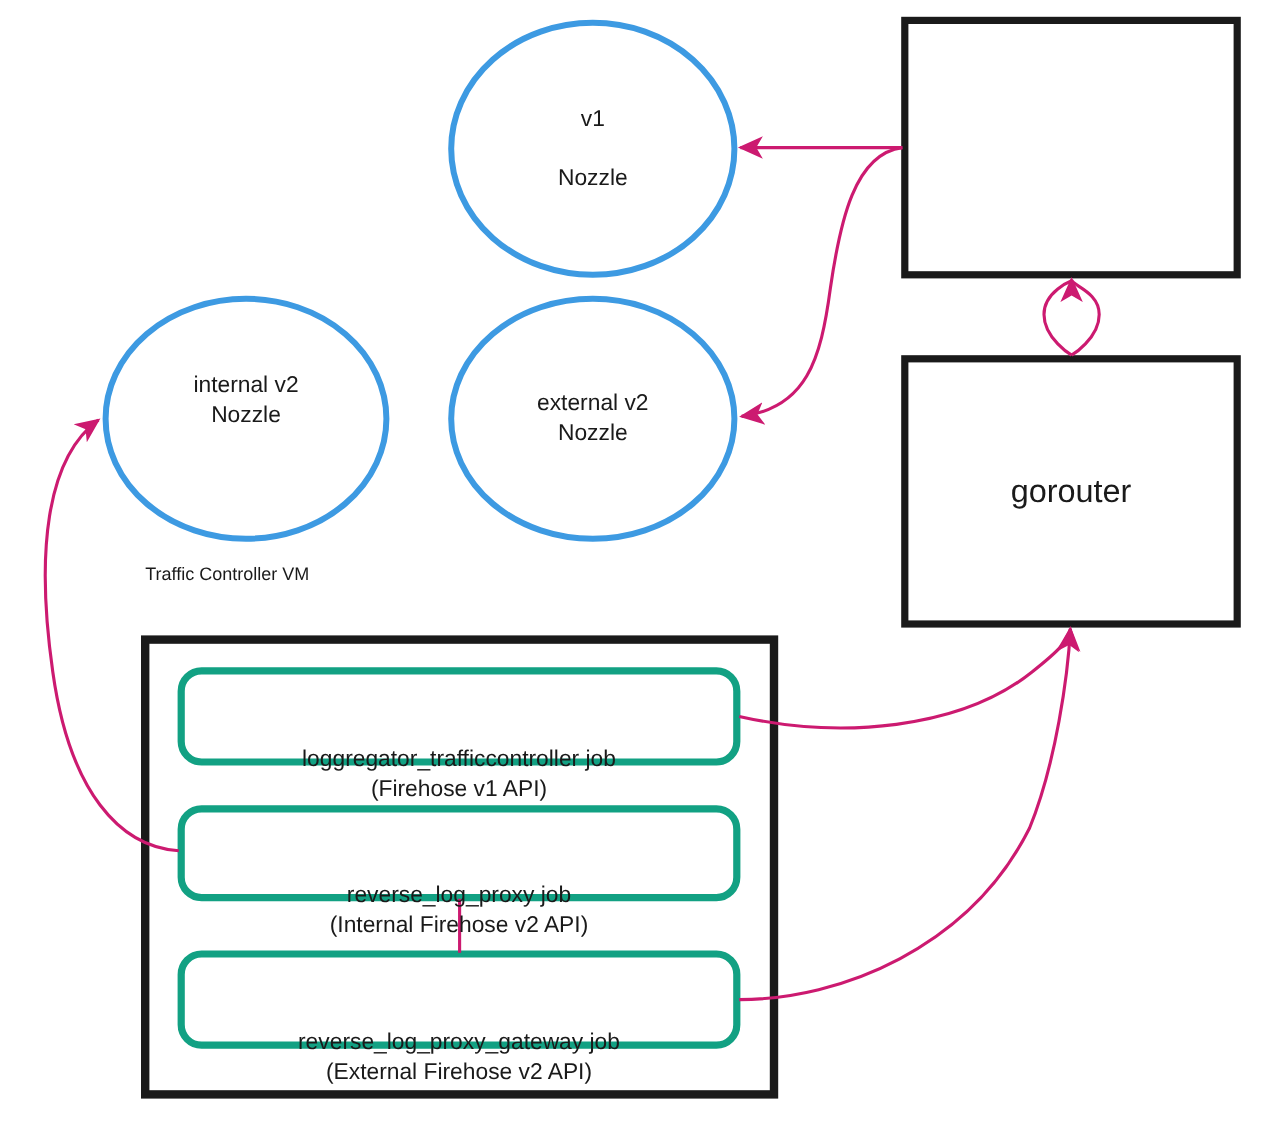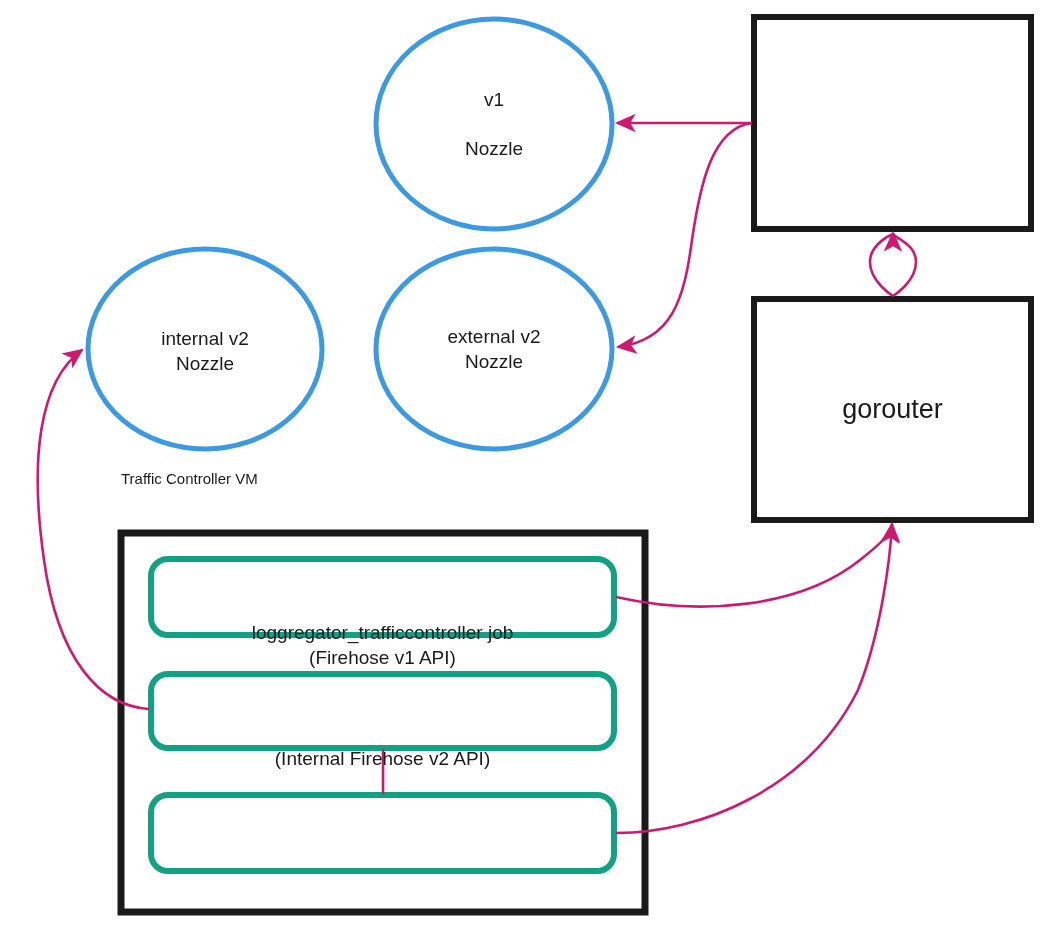--- a/index.html
+++ b/index.html
@@ -94,21 +94,21 @@
     <path d="M616,833 C700,833 808,790 858,690 C880,636 890,562 892,524" fill="none" stroke="#cc1a70" stroke-width="2.6" marker-end="url(#ah)"></path>
 
     <path d="M383,749 L383,794" fill="none" stroke="#cc1a70" stroke-width="2.6"></path>
   </svg>
 
   <div class="node-label nozzle-label" style="left:376px; top:84px; width:236px; height:80px;gap:23px;">
     <span>v1</span>
     <span>Nozzle</span>
   </div>
 
-  <div class="node-label nozzle-label" style="left:88px; top:311px; width:234px; height:80px;">
+  <div class="node-label nozzle-label" style="left:88px; top:294px; width:234px; height:80px;">
     <span>internal v2</span>
     <span>Nozzle</span>
   </div>
 
   <div class="node-label nozzle-label" style="left:376px; top:309px; width:236px; height:80px;">
     <span>external v2</span>
     <span>Nozzle</span>
   </div>
 
 
@@ -117,23 +117,28 @@
   </div>
 
   <div class="vm-caption" style="left:121px; top:470px;">Traffic Controller VM</div>
 
   <div class="node-label joblabel" style="left:154px; top:562px; width:457px; height:70px;">
     <span>loggregator_trafficcontroller job</span>
     <span>(Firehose v1 API)</span>
   </div>
 
   <div class="node-label joblabel" style="left:154px; top:677px; width:457px; height:68px;">
+    <span>reverse_log_proxy job</span>
     <span>(Internal Firehose v2 API)</span>
   </div>
 
+  <div class="node-label joblabel" style="left:154px; top:798px; width:457px; height:70px;">
+    <span>reverse_log_proxy_gateway job</span>
+    <span>(External Firehose v2 API)</span>
+  </div>
 
   <div class="hitbox circle-hit" style="left:376px; top:19px; width:236px; height:210px;"></div>
   <div class="hitbox circle-hit" style="left:88px; top:249px; width:234px; height:200px;"></div>
   <div class="hitbox circle-hit" style="left:376px; top:249px; width:236px; height:200px;"></div>
   <div class="hitbox" style="left:754px; top:17px; width:277px; height:212px;"></div>
   <div class="hitbox" style="left:754px; top:299px; width:277px; height:221px;"></div>
   <div class="hitbox" style="left:151px; top:559px; width:463px; height:76px;"></div>
   <div class="hitbox" style="left:151px; top:674px; width:463px; height:74px;"></div>
   <div class="hitbox" style="left:151px; top:795px; width:463px; height:76px;"></div>
 

